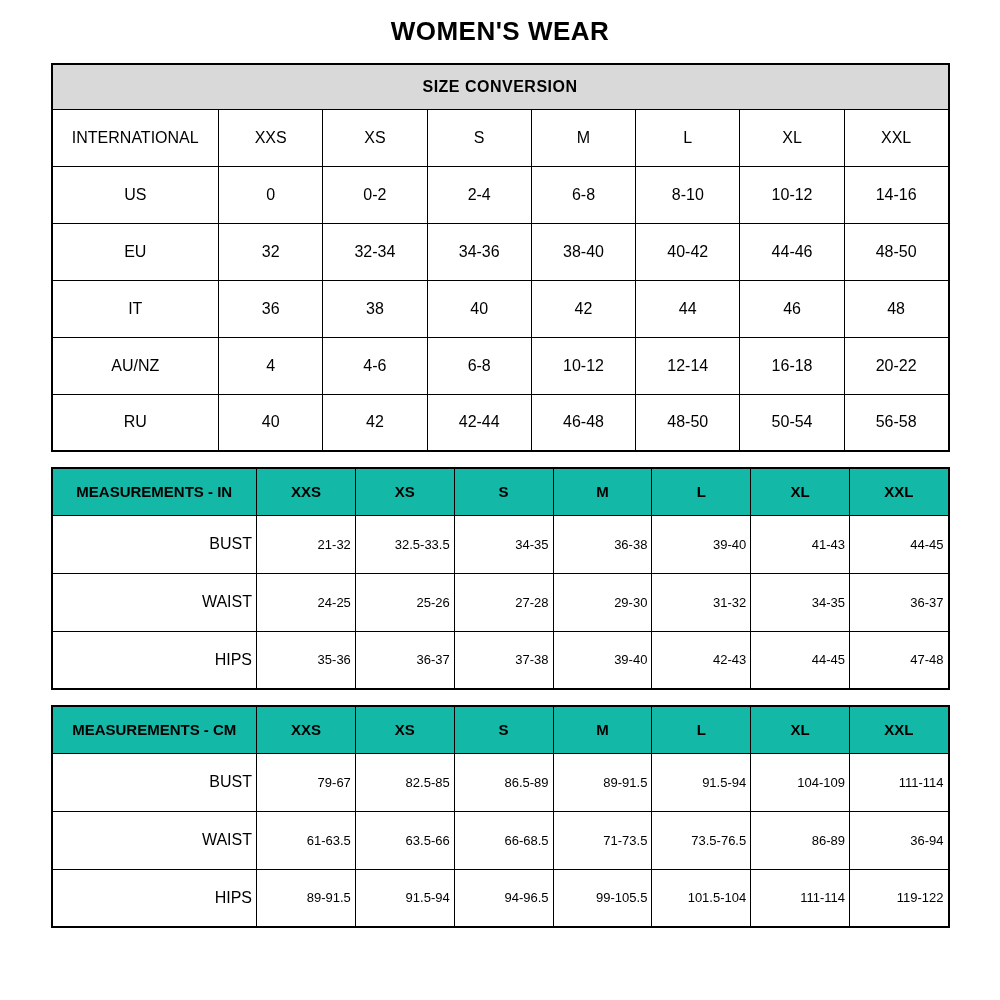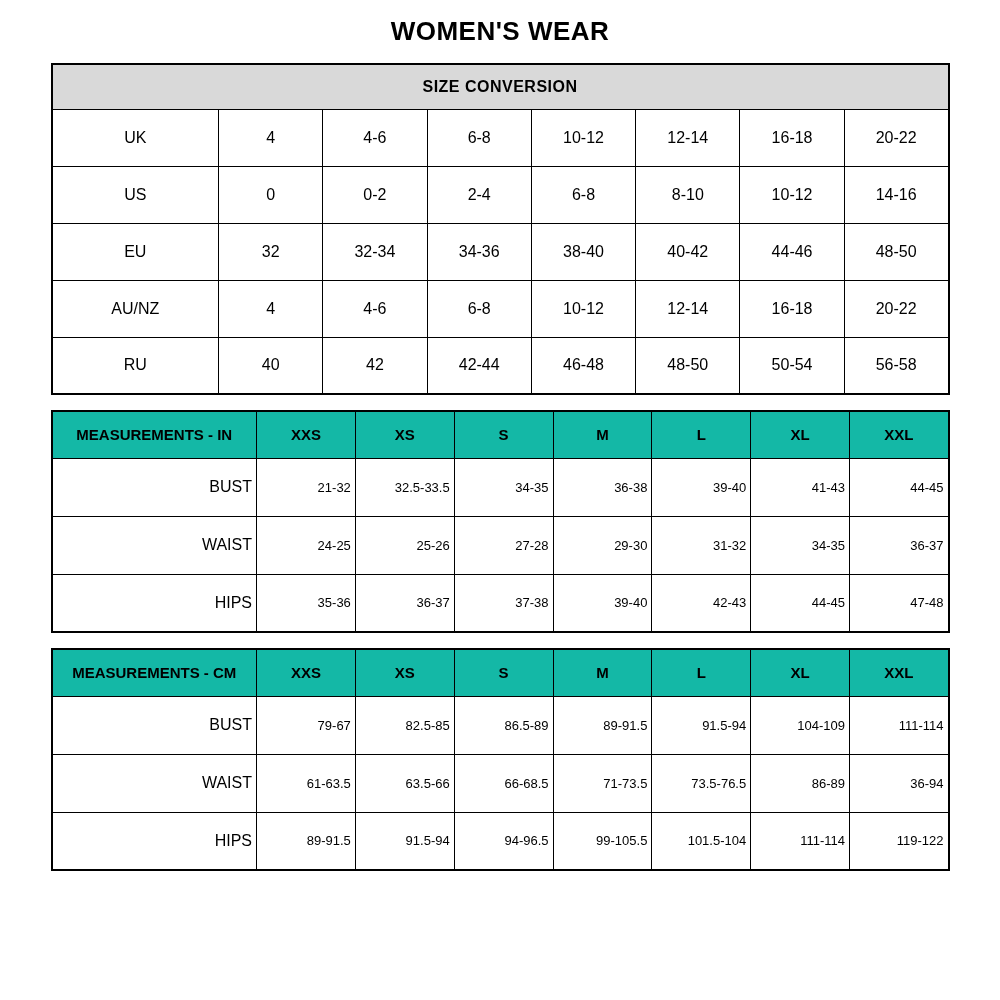--- a/index.html
+++ b/index.html
@@ -66,51 +66,61 @@
 
   <table class="tbl conv">
     <colgroup>
       <col class="c-label">
         <col span="7">
     </colgroup>
     <thead>
       <tr>
         <th class="banner" colspan="8">SIZE CONVERSION</th>
       </tr>
+      <tr class="conv-head">
+          <td class="label-col">INTERNATIONAL</td>
+          <td>XXS</td>
+          <td>XS</td>
+          <td>S</td>
+          <td>M</td>
+          <td>L</td>
+          <td>XL</td>
+          <td>XXL</td>
+        </tr>
     </thead>
     <tbody>
-        <tr>
-          <td class="label-col">UK</td>
-          <td>4</td>
-          <td>4-6</td>
-          <td>6-8</td>
-          <td>10-12</td>
-          <td>12-14</td>
-          <td>16-18</td>
-          <td>20-22</td>
-        </tr>
         <tr>
           <td class="label-col">US</td>
           <td>0</td>
           <td>0-2</td>
           <td>2-4</td>
           <td>6-8</td>
           <td>8-10</td>
           <td>10-12</td>
           <td>14-16</td>
         </tr>
         <tr>
           <td class="label-col">EU</td>
           <td>32</td>
           <td>32-34</td>
           <td>34-36</td>
           <td>38-40</td>
           <td>40-42</td>
           <td>44-46</td>
           <td>48-50</td>
+        </tr>
+        <tr>
+          <td class="label-col">IT</td>
+          <td>36</td>
+          <td>38</td>
+          <td>40</td>
+          <td>42</td>
+          <td>44</td>
+          <td>46</td>
+          <td>48</td>
         </tr>
         <tr>
           <td class="label-col">AU/NZ</td>
           <td>4</td>
           <td>4-6</td>
           <td>6-8</td>
           <td>10-12</td>
           <td>12-14</td>
           <td>16-18</td>
           <td>20-22</td>

